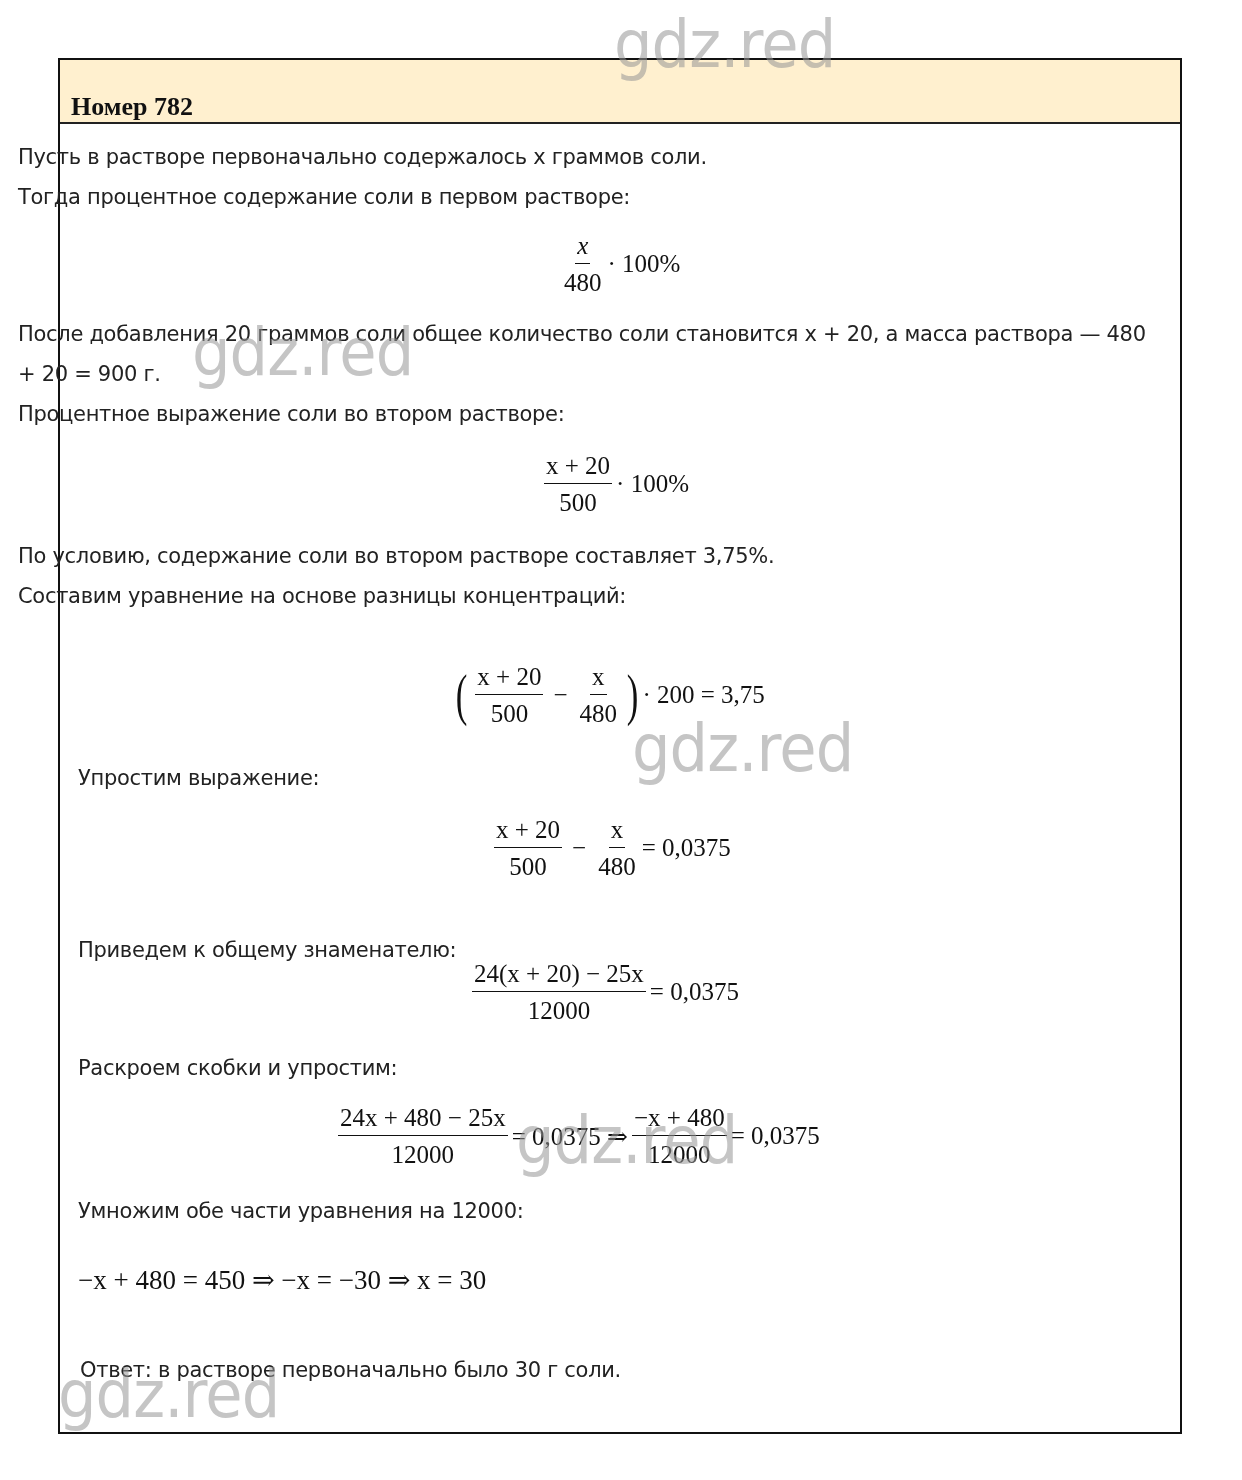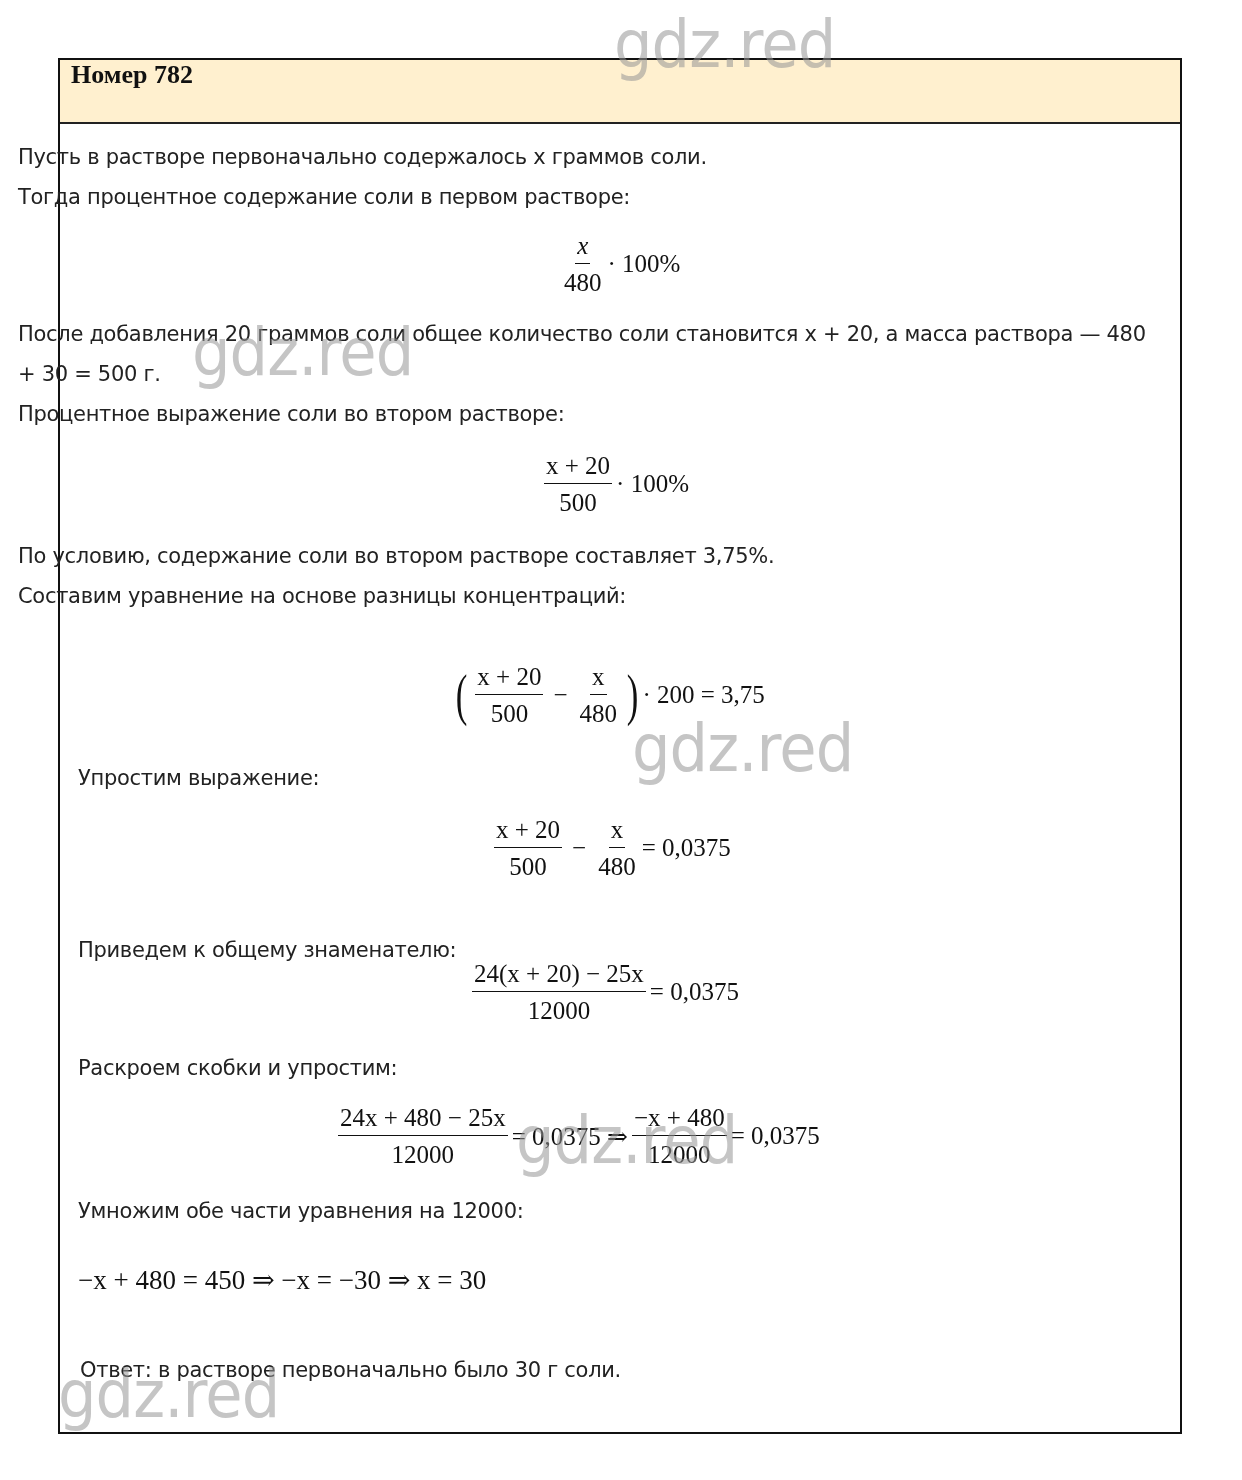--- a/index.html
+++ b/index.html
@@ -3,21 +3,21 @@
 <meta charset="utf-8">
 <style>
   html, body { margin: 0; padding: 0; background: #ffffff; }
   body { width: 1242px; height: 1480px; position: relative; overflow: hidden; }
   .card {
     position: absolute; left: 58px; top: 58px; width: 1120px; height: 1372px;
     border: 2px solid #111; box-sizing: content-box; background: #fff;
   }
   .header {
     height: 62px; background: #fff0cf; border-bottom: 2px solid #222;
-    display: flex; align-items: flex-start; padding-left: 11px;
+    display: flex; align-items: flex-end; padding-left: 11px;
   }
   .header h1 {
     margin: 0; font-family: "Liberation Serif", serif; font-weight: bold;
     font-size: 26px; color: #111;
   }
   .text {
     position: absolute; left: 18px; font-family: "DejaVu Sans", sans-serif;
     font-size: 21px; color: #222; white-space: nowrap; letter-spacing: -0.3px;
   }
   .math {
@@ -49,21 +49,21 @@
 
 <div class="math" style="left:558px; top:232px">
   <span class="frac">
       <span class="num" style="font-style:italic">x</span>
       <span class="den">480</span>
     </span>
   <span>· 100%</span>
 </div>
 
 <div class="text" style="top:322px">После добавления 20 граммов соли общее количество соли становится x + 20, а масса раствора — 480</div>
-<div class="text" style="top:362px">+ 30 = 500 г.</div>
+<div class="text" style="top:362px">+ 20 = 900 г.</div>
 <div class="text" style="top:402px">Процентное выражение соли во втором растворе:</div>
 
 <div class="math" style="left:540px; top:452px">
   <span class="frac">
       <span class="num">x + 20</span>
       <span class="den">500</span>
     </span>
   <span>· 100%</span>
 </div>
 

